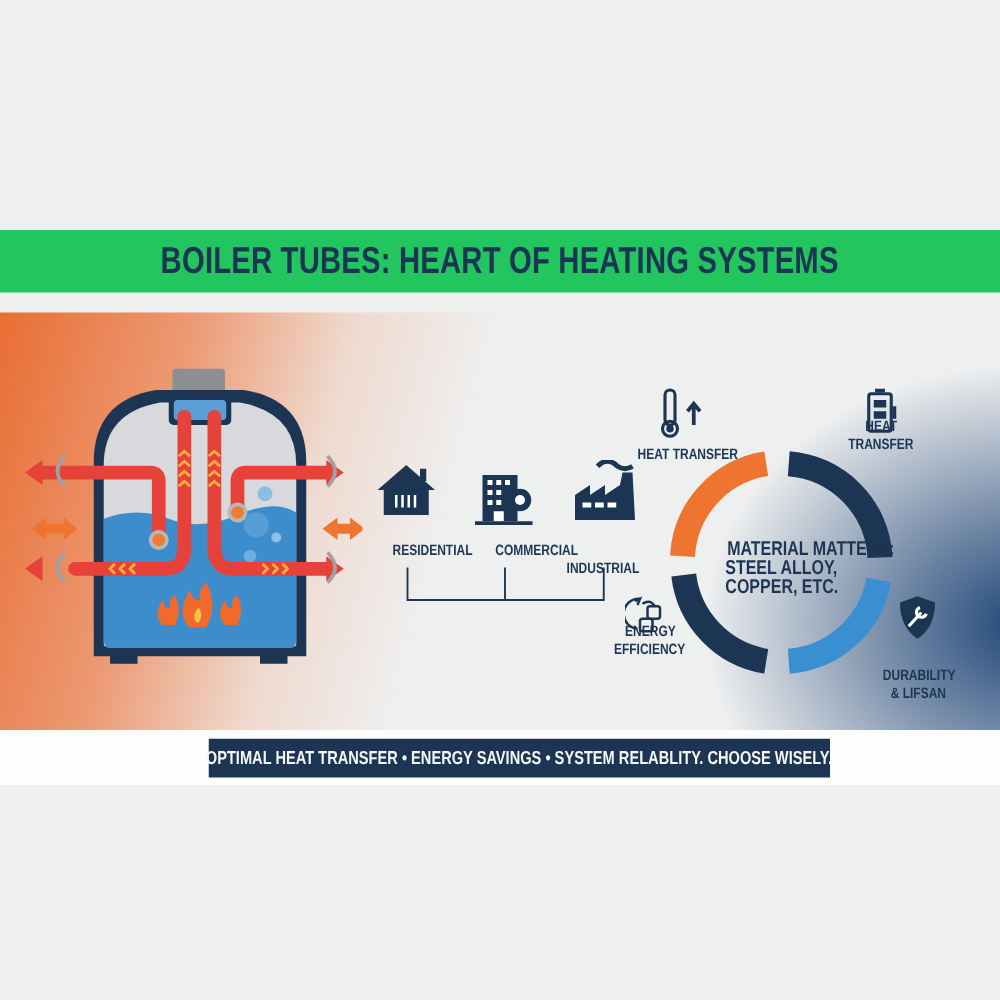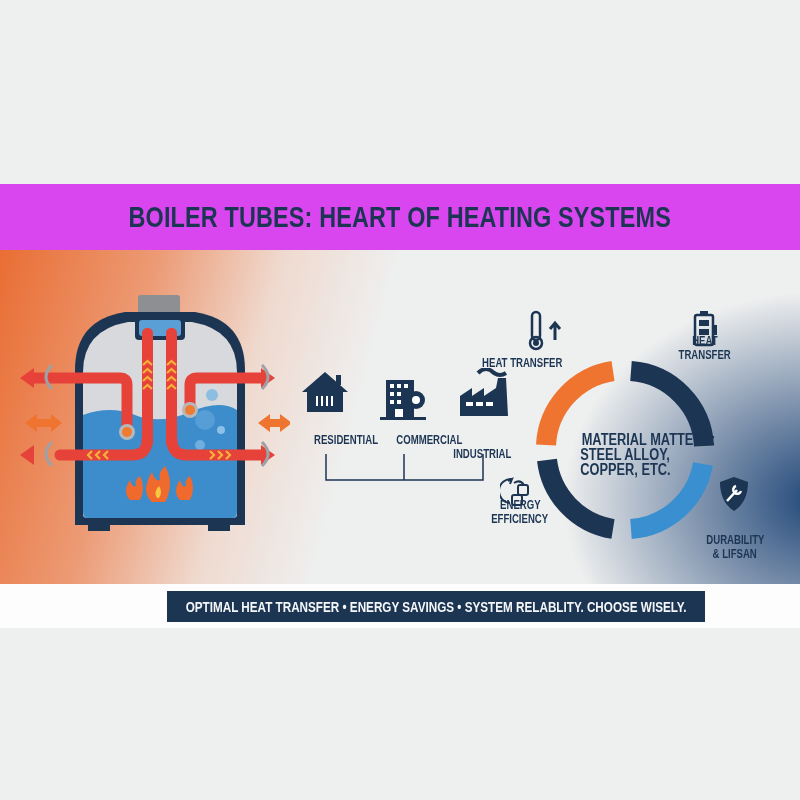--- a/index.html
+++ b/index.html
@@ -2,39 +2,39 @@
 <html><head>
 <meta charset="utf-8">
 <style>
   html, body { margin:0; padding:0; }
   body {
     width:800px; height:800px; position:relative; overflow:hidden;
     background:#eeefef;
     font-family:"Liberation Sans", "DejaVu Sans", sans-serif;
   }
   .title-band {
-    position:absolute; left:0; top:184px; width:800px; height:66px;
-    background:#d946ef; display:flex; align-items:center; justify-content:center;
+    position:absolute; left:0; top:184px; width:800px; height:50px;
+    background:#22c55e; display:flex; align-items:center; justify-content:center;
   }
   .title-text {
     color:#1c3553; font-size:30px; font-weight:700; letter-spacing:0.2px;
     transform:scaleX(0.78); white-space:nowrap;
   }
   .hero {
     position:absolute; left:0; top:250px; width:800px; height:334px;
     background:
       linear-gradient(105deg, rgba(233,110,52,1) 0%, rgba(236,140,96,0.85) 18%, rgba(240,200,180,0.55) 32%, rgba(238,239,239,0) 45%),
       radial-gradient(ellipse 320px 260px at 820px 250px, rgba(30,70,120,1) 0%, rgba(70,100,140,0.7) 35%, rgba(238,239,239,0) 80%),
       #eeefef;
   }
   .footer-band {
     position:absolute; left:0; top:584px; width:800px; height:44px; background:#fdfdfd;
   }
   .footer-pill {
-    position:absolute; left:167px; top:591px; width:538px; height:31px;
+    position:absolute; left:167px; top:591px; width:497px; height:31px;
     background:#1c3553; display:flex; align-items:center; justify-content:center;
   }
   .footer-text { color:#f4f6f8; font-size:15px; font-weight:700; transform:scaleX(0.78); white-space:nowrap; }
   .abs { position:absolute; }
   .lbl { color:#1c3553; font-size:12px; font-weight:700; white-space:nowrap; text-align:center; line-height:14px; }
   .lbl span { display:inline-block; transform:scaleX(0.8); }
 </style>
 </head>
 <body>
 
@@ -178,21 +178,21 @@
   <div><span>STEEL ALLOY,</span></div>
   <div><span>COPPER, ETC.</span></div>
 </div>
 
 <svg class="abs" style="left:525px;top:310px" width="45" height="42" viewBox="0 0 45 42">
   <rect x="7" y="2" width="8" height="28" rx="4" fill="none" stroke="#1c3553" stroke-width="2.5"></rect>
   <circle cx="11" cy="33" r="6" fill="none" stroke="#1c3553" stroke-width="2.5"></circle>
     <circle cx="11" cy="33" r="3" fill="#1c3553"></circle>
   <path d="M30,30 L30,14 M25,19 L30,13 L35,19" stroke="#1c3553" stroke-width="3" fill="none"></path>
 </svg>
-<div class="abs lbl" style="left:472px;top:356px;width:100px"><span>HEAT TRANSFER</span></div>
+<div class="abs lbl" style="left:500px;top:356px;width:100px"><span>HEAT TRANSFER</span></div>
 
 <svg class="abs" style="left:692px;top:310px" width="26" height="42" viewBox="0 0 26 42">
   <rect x="8" y="1" width="8" height="3" fill="#1c3553"></rect>
   <rect x="3" y="5" width="18" height="30" rx="2" fill="none" stroke="#1c3553" stroke-width="2.5"></rect>
   <rect x="7" y="10" width="10" height="6" fill="#1c3553"></rect>
     <rect x="7" y="19" width="10" height="6" fill="#1c3553"></rect>
   <rect x="22" y="15" width="3" height="10" fill="#1c3553"></rect>
 </svg>
 <div class="abs lbl" style="left:665px;top:334px;width:80px">
   <div><span>HEAT</span></div>

